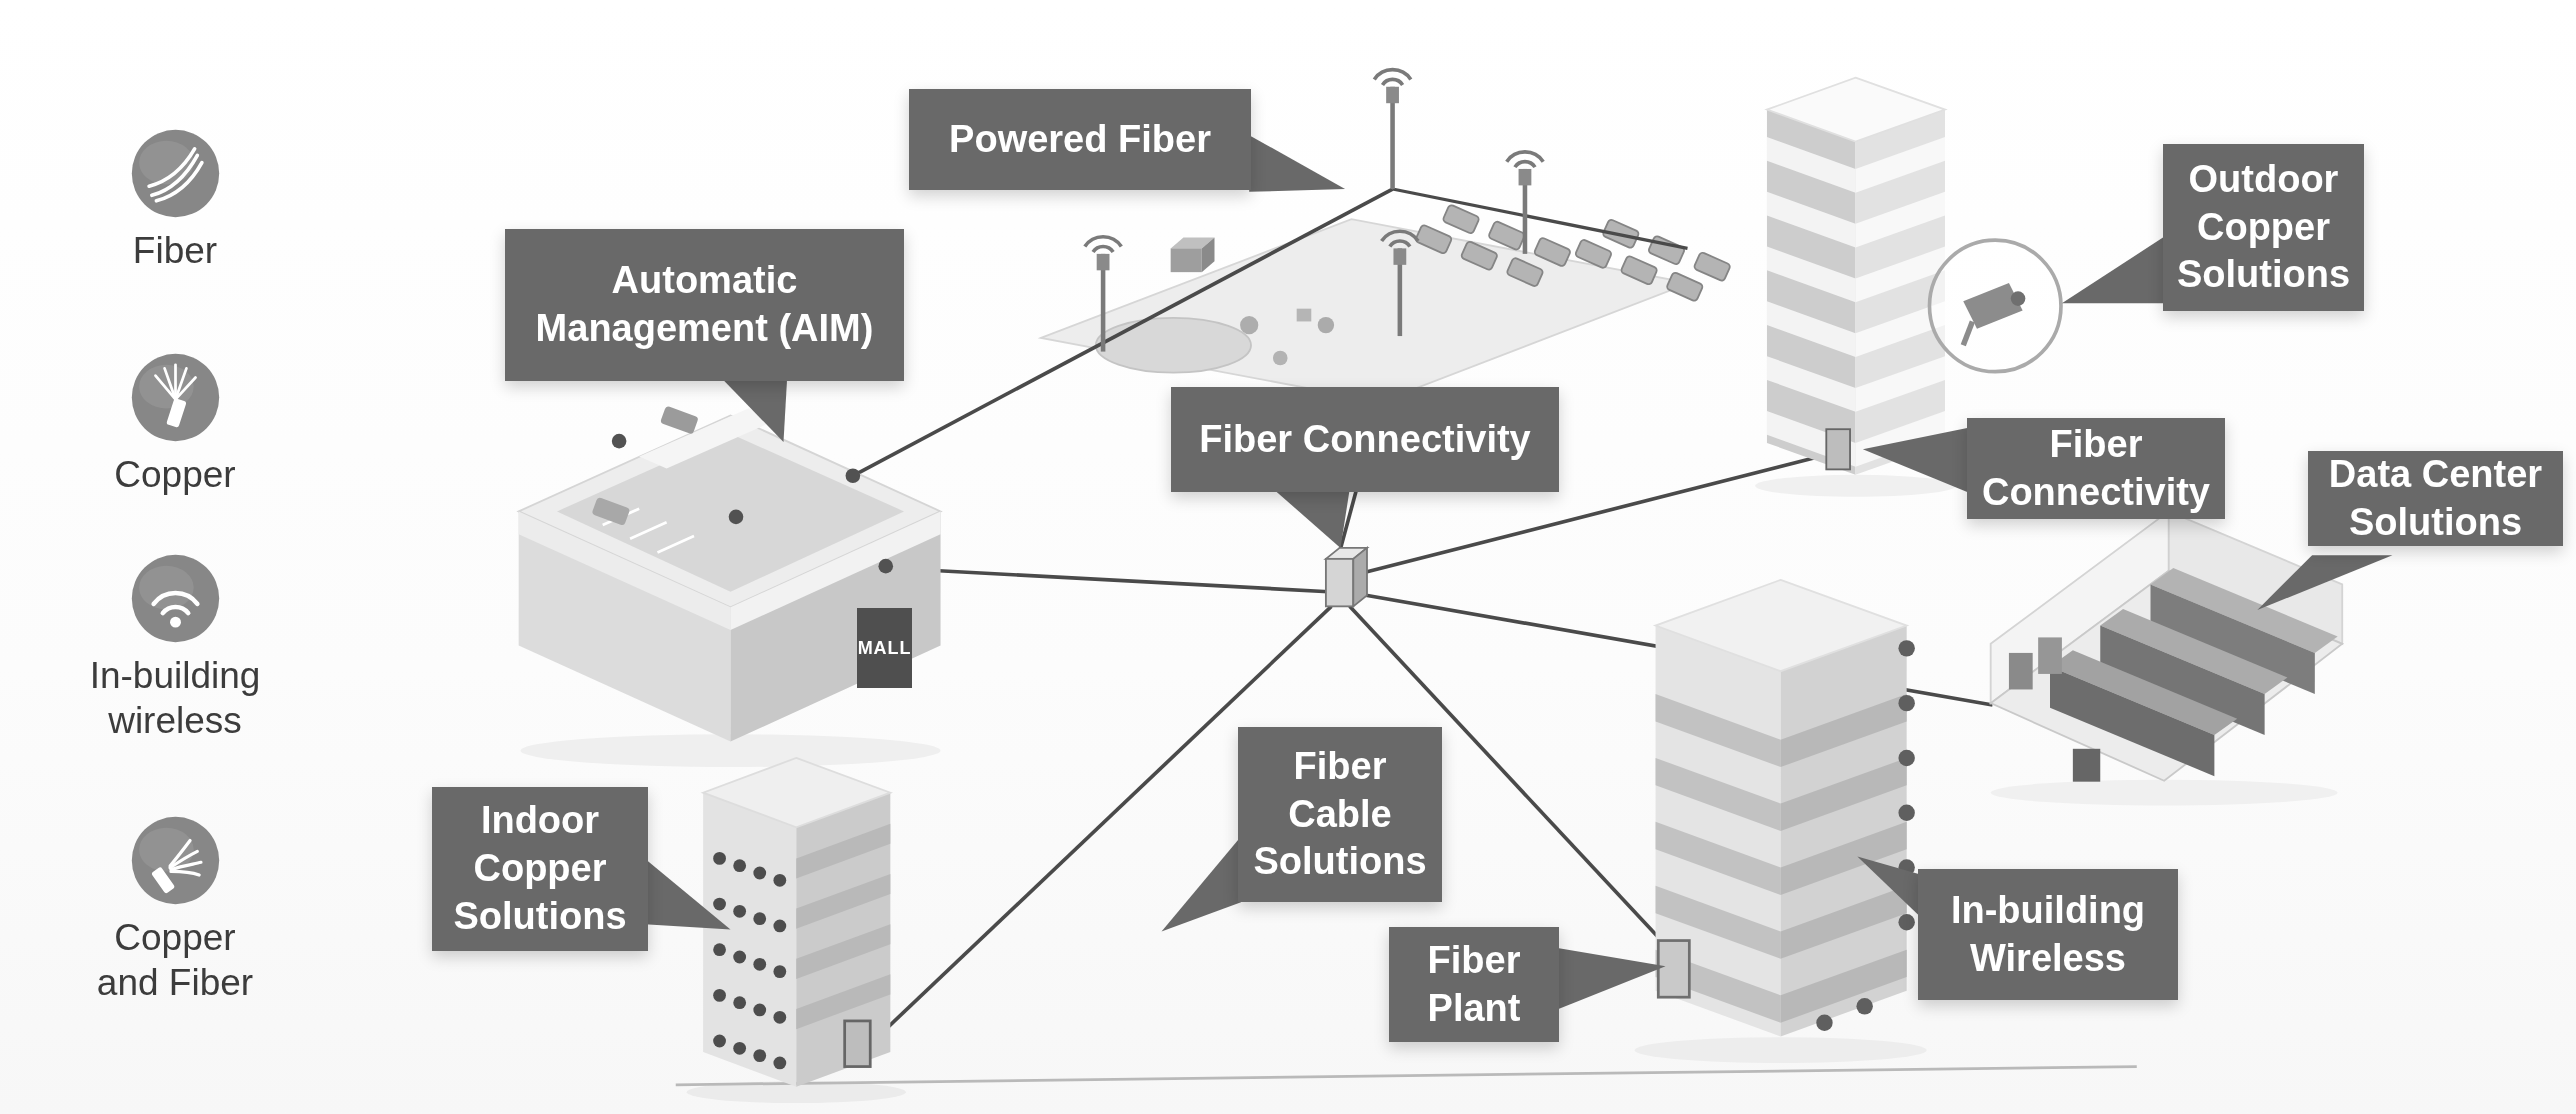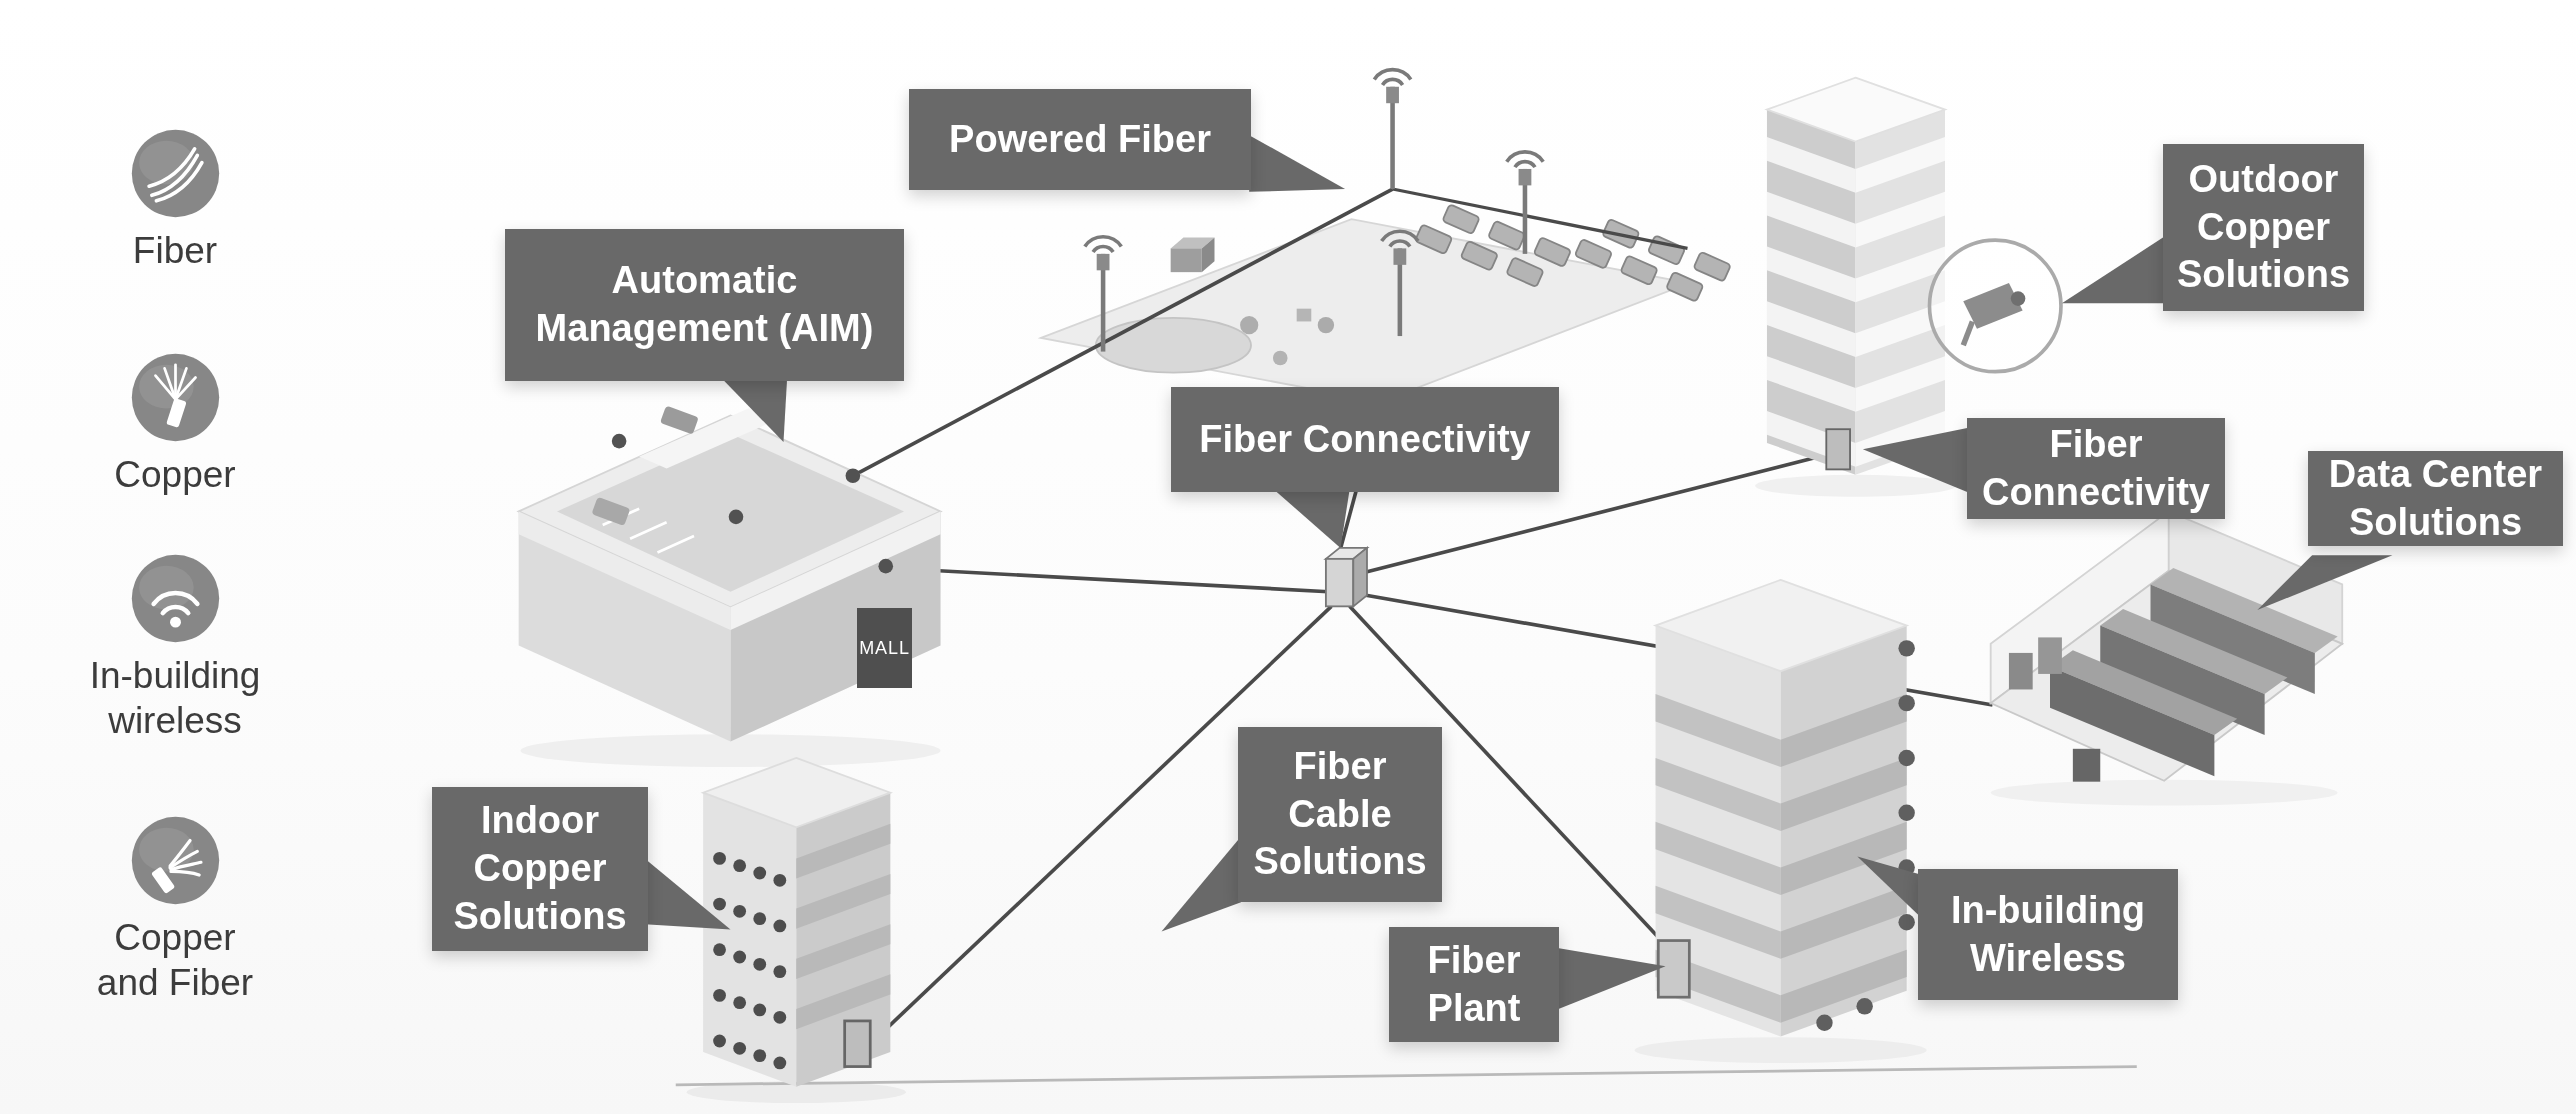--- a/index.html
+++ b/index.html
@@ -32,21 +32,21 @@
   .co-ibw{left:1918px;top:869px;width:260px;height:131px}
 
   
   .legend-item{position:absolute;left:38px;width:274px;display:flex;flex-direction:column;
     align-items:center;color:#3c3c3c;font-size:37px;line-height:1.22;text-align:center}
   .licon{width:91px;height:91px;display:block;margin-bottom:9px}
   .li-1{top:128px}.li-2{top:352px}.li-3{top:553px}.li-4{top:815px}
 
   .mall-sign{
     position:absolute;left:857px;top:608px;width:55px;height:80px;background:#4f4f4f;
-    color:#fff;font-size:18px;font-weight:400;display:flex;align-items:center;
+    color:#fff;font-size:18px;font-weight:700;display:flex;align-items:center;
     justify-content:center;letter-spacing:0.9px;
   }
 </style>
 </head>
 <body>
 
 <div class="canvas">
 
   <svg class="scene" viewBox="0 0 2821 1221" xmlns="http://www.w3.org/2000/svg">
 

